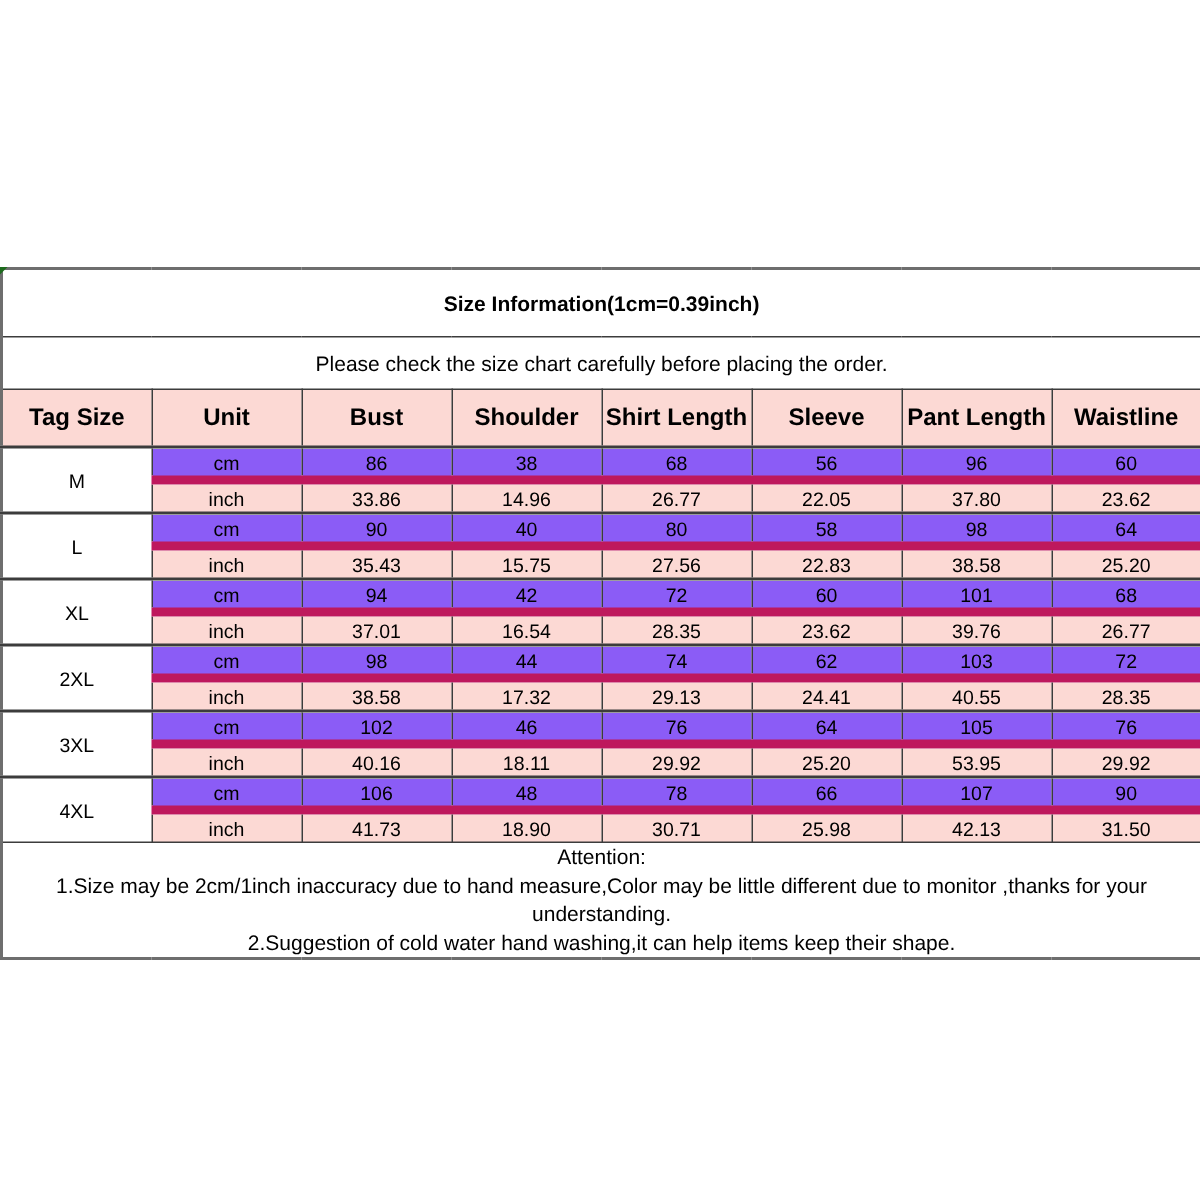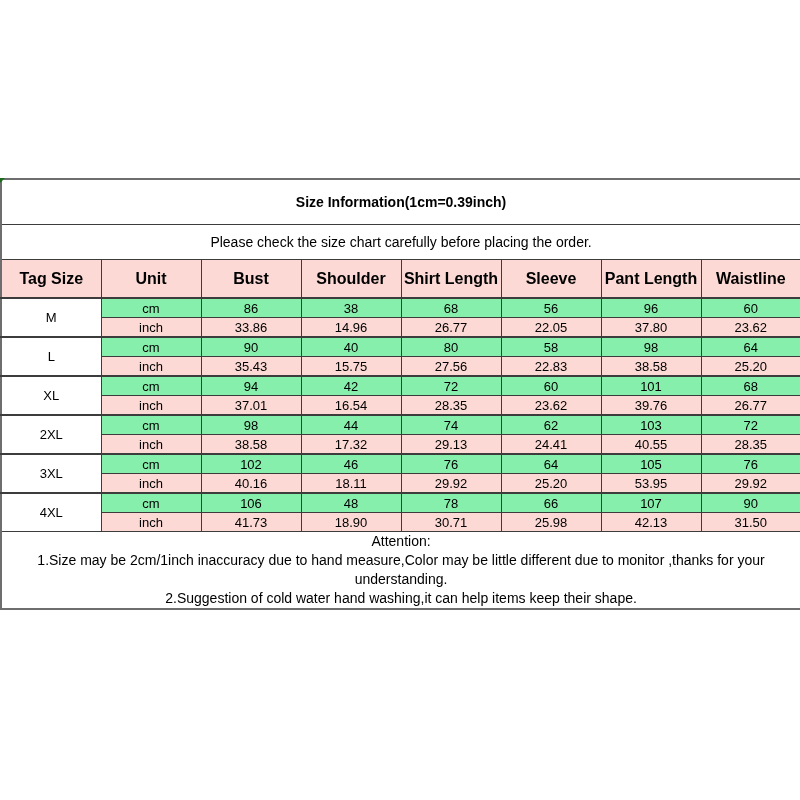--- a/index.html
+++ b/index.html
@@ -66,22 +66,22 @@
     font-weight: bold;
     font-size: 16px;
     border-bottom: 2px solid #3c3c3c;
   }
   tr.r-cm td, tr.r-inch td {
     height: 18px;
     font-size: 13px;
     font-weight: normal;
   }
   tr.r-cm td { border-top: 2px solid #3c3c3c; }
-  tr.r-inch td { border-top: 1px solid #be185d; }
-  tr.r-cm td, td.tag-cell { background: #86efac; }
+  tr.r-inch td { border-top: 6px solid #be185d; }
+  tr.r-cm td, td.tag-cell { background: #8b5cf6; }
   tr.r-inch td { background: #fcd9d4; }
   td.tag-cell {
     font-weight: bold;
     font-size: 15px;
     background: #ffffff !important;
   }
   td.attention-cell {
     background: #fcd9d4;
     text-align: left;
     vertical-align: top;

